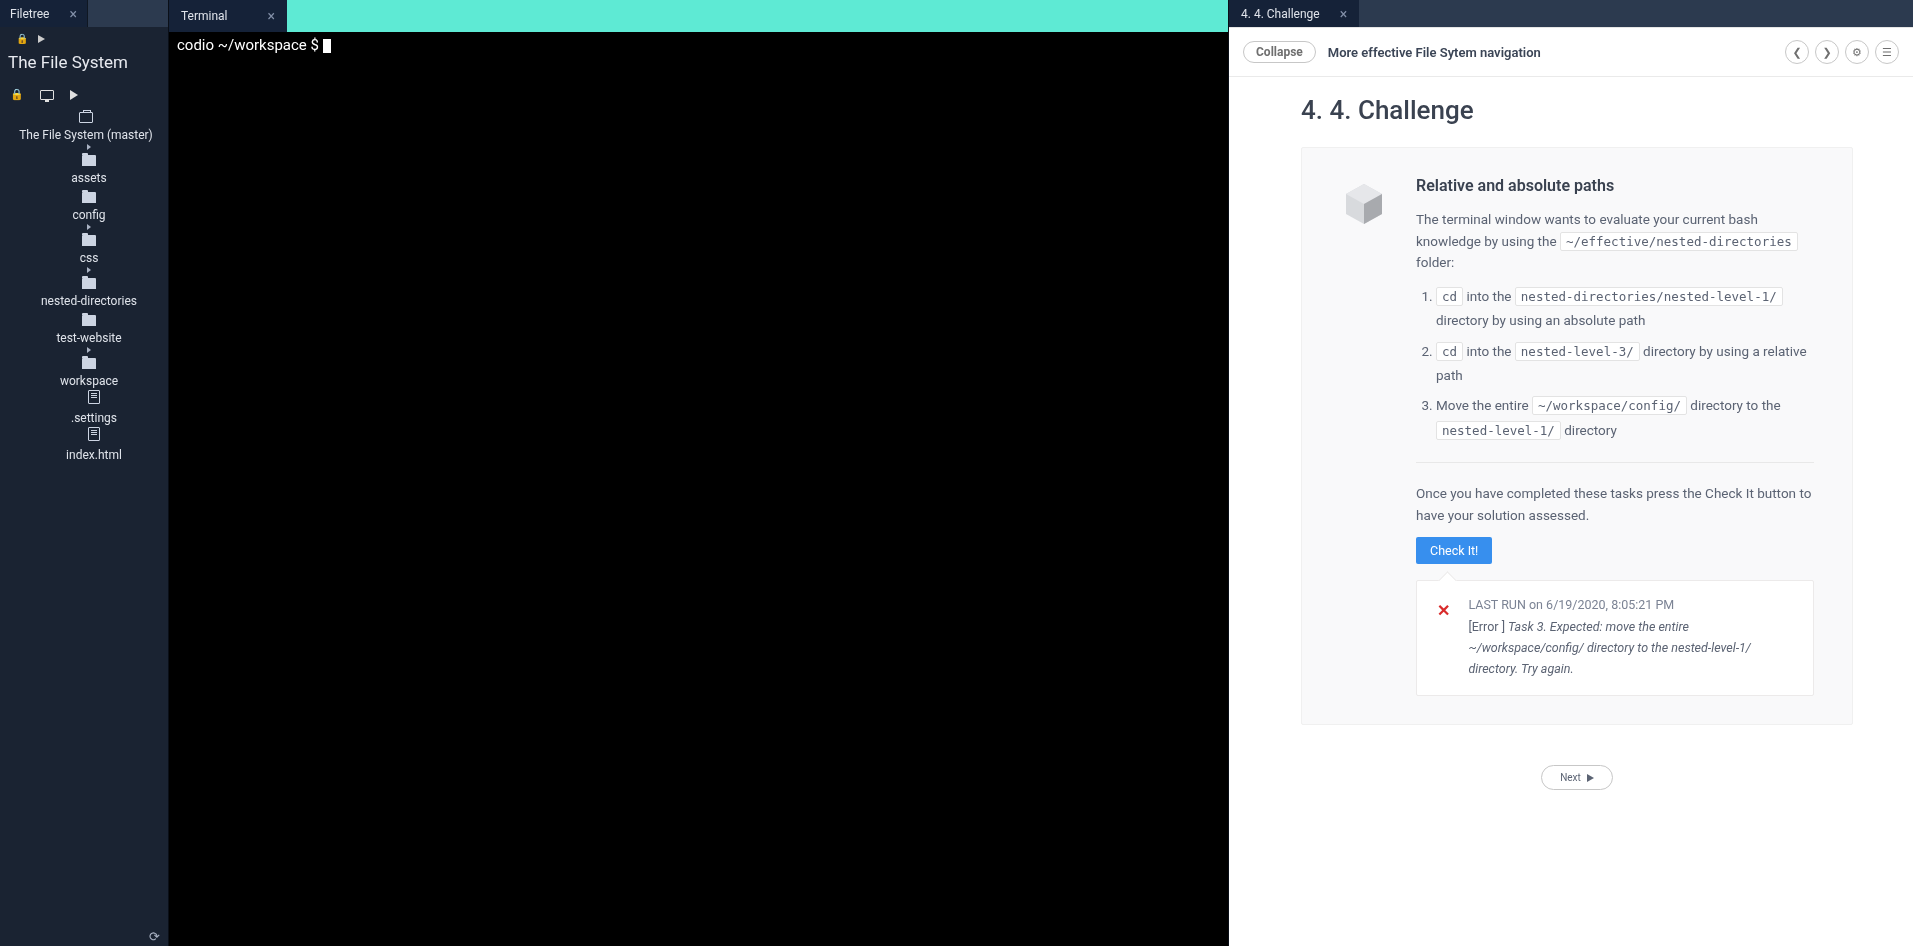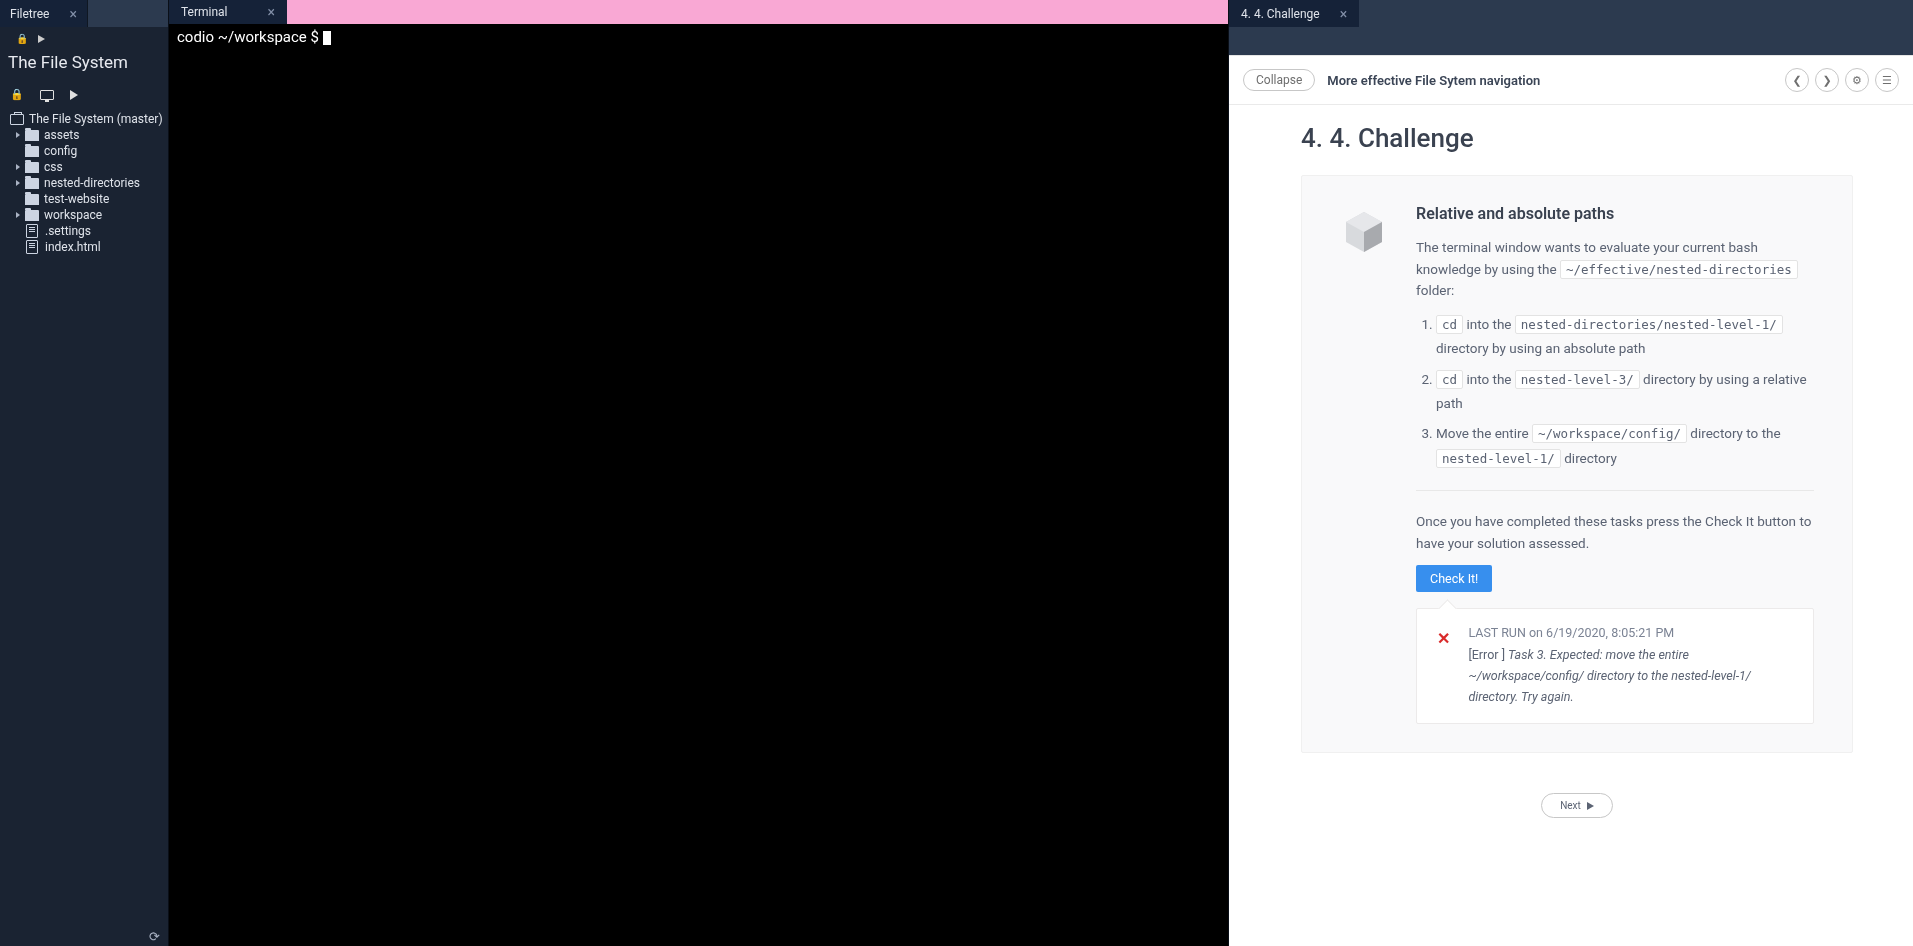--- a/index.html
+++ b/index.html
@@ -12,47 +12,47 @@
 .project-icons { display:flex; gap:10px; align-items:center; padding:2px 0 6px 8px;}
 .lock-small {font-size:10px; color:#ccc;}
 .play-small {width:0;height:0;border-left:7px solid #ccc;border-top:4px solid transparent;border-bottom:4px solid transparent;}
 .project-title { font-size:17px; font-weight:400; color:#e8eaf0; padding:2px 0;}
 .toolbar-icons {display:flex; gap:16px; padding:6px 10px; align-items:center;}
 .lock-icon{font-size:11px;color:#e0e0e0;}
 .monitor-icon{width:14px;height:10px;border:1px solid #e0e0e0;border-radius:1px;position:relative;}
 .monitor-icon::after{content:"";position:absolute;bottom:-3px;left:4px;width:4px;height:2px;background:#e0e0e0;}
 .play-icon{width:0;height:0;border-left:8px solid #e0e0e0;border-top:5px solid transparent;border-bottom:5px solid transparent;}
 .tree {flex:1; padding:4px 0; font-size:12px; overflow-y:auto;}
-.tree-item {display:flex; align-items:center; gap:5px; padding:1px 6px 1px 10px; cursor:pointer; color:#dfe3ea; white-space:nowrap;}
+.tree-item {display:flex; align-items:center; gap:5px; padding:1px 6px 1px 10px; cursor:pointer; color:#dfe3ea; white-space:nowrap;flex-direction:column;}
 .tree-item.lvl1 {padding-left:10px;}
 .tree-item.lvl2 {padding-left:16px;}
 .tree-item.lvl3 {padding-left:26px;gap:7px;}
 .caret {width:0;height:0;border-left:4px solid #aab3c4;border-top:3px solid transparent;border-bottom:3px solid transparent; flex-shrink:0;}
 .caret-spacer {width:4px; flex-shrink:0;}
 .folder-icon {width:14px;height:11px;background:#ccd4e2;border-radius:1px 1px 0 0; position:relative;flex-shrink:0;}
 .folder-icon::before{content:"";position:absolute;top:-2px;left:0;width:6px;height:2px;background:#ccd4e2;border-radius:1px 1px 0 0;}
 .file-icon {width:12px;height:14px;border:1px solid #ccd4e2;border-radius:1px;flex-shrink:0;position:relative;}
 .file-icon::after{content:"";position:absolute;top:2px;left:2px;right:2px;height:1px;background:#ccd4e2;box-shadow:0 2px 0 #ccd4e2,0 4px 0 #ccd4e2;}
 .briefcase-icon{width:14px;height:11px;border:1px solid #ccd4e2;border-radius:1px;flex-shrink:0;position:relative;}
 .briefcase-icon::before{content:"";position:absolute;top:-3px;left:3px;width:6px;height:2px;border:1px solid #ccd4e2;border-bottom:none;}
 .left-footer {height:20px;display:flex;align-items:center;justify-content:flex-end;padding:0 8px;}
 .refresh-icon{font-size:13px;color:#aab3c4;}
 
 .center-panel {flex:1; background:#000; border-left:1px solid #0a0f18; border-right:1px solid #0a0f18; display:flex; flex-direction:column;}
-.center-tabs {height:24px; background:#f9a8d4;color:#dfe3ea;display:flex;}
+.center-tabs {height:32px; background:#5eead4;color:#dfe3ea;display:flex;}
 .center-tab {display:flex; align-items:center; padding:0 12px; font-size:12px; gap:40px; background:#152238;}
 .terminal-content {flex:1; background:#000; font-family:Consolas,Monaco,monospace;font-size:15px;color:#fff;padding:4px 8px;line-height:1.3;}
 .terminal-content .cursor{display:inline-block;width:8px;height:14px;background:#fff;vertical-align:middle;}
 
-.right-panel {width:684px;background:#2c3a4f;display:flex;flex-direction:column;gap:28px;}
+.right-panel {width:684px;background:#2c3a4f;display:flex;flex-direction:column;}
 .right-tabs {height:27px;background:#2c3a4f;display:flex;color:#dfe3ea;}
 .right-tab {display:flex;align-items:center;padding:0 12px;font-size:12px;gap:20px;background:#152238;}
 .guide-body {flex:1; background:#fff; overflow-y:auto; border-top:1px solid #e5e5e5;}
 .guide-header {display:flex;align-items:center;padding:12px 14px;border-bottom:1px solid #eaeaea;gap:12px;}
-.collapse-btn {border:1px solid #c7c7c7;border-radius:12px;padding:3px 12px;font-size:12px;color:#6f6f6f;background:#fff;cursor:pointer;}
+.collapse-btn {border:1px solid #c7c7c7;border-radius:12px;padding:3px 12px;font-size:12px;color:#6f6f6f;background:#fff;cursor:pointer;font-weight:bold;}
 .guide-title {font-size:13px;font-weight:600;color:#3b4556;}
 .header-icons {margin-left:auto;display:flex;gap:6px;}
 .circ-btn {width:24px;height:24px;border:1px solid #c7c7c7;border-radius:50%;display:flex;align-items:center;justify-content:center;font-size:11px;color:#6f6f6f;cursor:pointer;}
 .guide-content {padding:18px 60px 40px 72px;color:#4a5468;}
 .guide-content h1{font-size:26px;font-weight:500;color:#3a4250;margin-bottom:22px;}
 .card {background:#f9f9fa;border:1px solid #f0f0f0;border-radius:2px;padding:28px 38px; margin-bottom:40px;}
 .card-inner{display:flex;gap:28px;}
 .card-icon{width:48px;height:48px;flex-shrink:0;margin-top:4px;}
 .card h3{font-size:16px;font-weight:600;color:#3a4250;margin-bottom:14px;}
 .card p{font-size:13.5px;line-height:1.6;color:#5b6373;margin-bottom:10px;}

